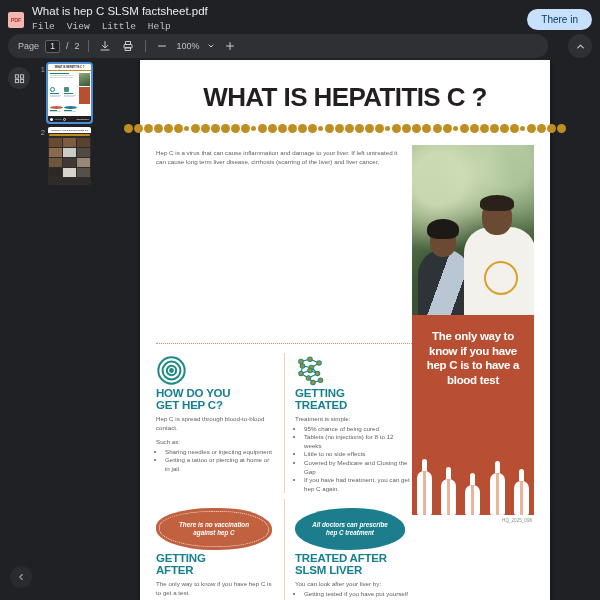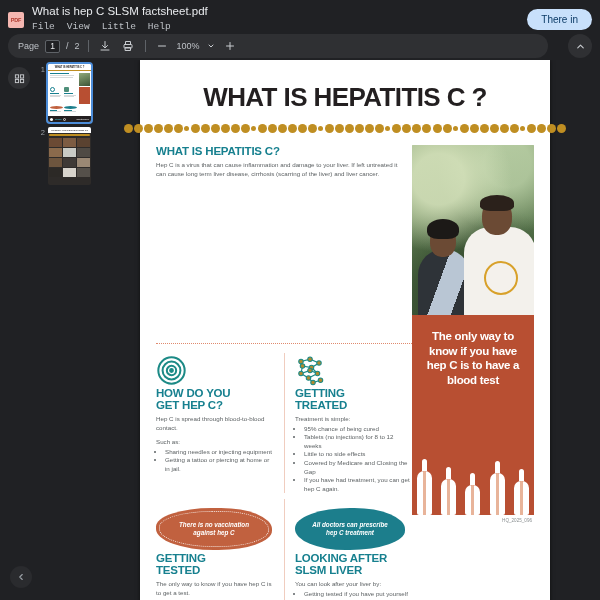--- a/index.html
+++ b/index.html
@@ -356,21 +356,20 @@
             <i style="width: 9px; height: 9px; margin-right: 0px;"></i>
             <i style="width: 9px; height: 9px; margin-right: 0px;"></i>
             <i style="width: 9px; height: 9px; margin-right: 0px;"></i>
             <i style="width: 9px; height: 9px; margin-right: 0px;"></i>
           </div>
 
         <div class="page-inner">
 
           <div class="intro-row">
             <div class="intro-left">
-              <div class="sec-title">WHAT IS HEPATITIS C?</div>
               <div class="body-txt">Hep C is a virus that can cause inflammation and damage to your liver. If left untreated it can cause long term liver disease, cirrhosis (scarring of the liver) and liver cancer.</div>
             </div>
             <div class="photo">
               <div class="blur"></div>
 
               <div class="p-person" style="left:4px;width:56px;height:122px">
                 <div class="p-body" style="position:absolute;bottom:0;left:2px;width:52px;height:86px;background:linear-gradient(110deg,#2e3338 0 40%, #b9c6d4 40% 68%, #2e3338 68% 100%)"></div>
                 <div class="p-head" style="position:absolute;bottom:78px;left:14px;width:26px;height:32px"></div>
                 <div style="position:absolute;bottom:96px;left:11px;width:32px;height:20px;background:#1c1917;border-radius:50% 50% 35% 35%"></div>
               </div>
@@ -440,29 +439,29 @@
             <div class="right-rail"></div>
           </div>
 
           <div style="display:flex;margin-top:6px">
             <div style="flex:1 1 auto;display:flex">
               <div class="col">
                 <div class="badge-wrap">
                   <div class="badge red">There is no vaccination against hep C</div>
                 </div>
                 <div class="sec-title">GETTING</div>
-                <div class="sec-title">TESTED</div>
+                <div class="sec-title">AFTER</div>
                 <div class="body-txt">The only way to know if you have hep C is to get a test.</div>
 
               </div>
               <div class="col right">
                 <div class="badge-wrap">
                   <div class="badge teal">All doctors can prescribe hep C treatment</div>
                 </div>
-                <div class="sec-title">LOOKING AFTER</div>
+                <div class="sec-title">TREATED AFTER</div>
                 <div class="sec-title">SLSM LIVER</div>
                 <div class="body-txt">You can look after your liver by:</div>
                 <ul class="bul">
                   <li>Getting tested if you have put yourself at risk of hep C</li>
 
                 </ul>
               </div>
             </div>
             <div class="right-rail" style="margin-top:-184px">
               <div class="poster">

